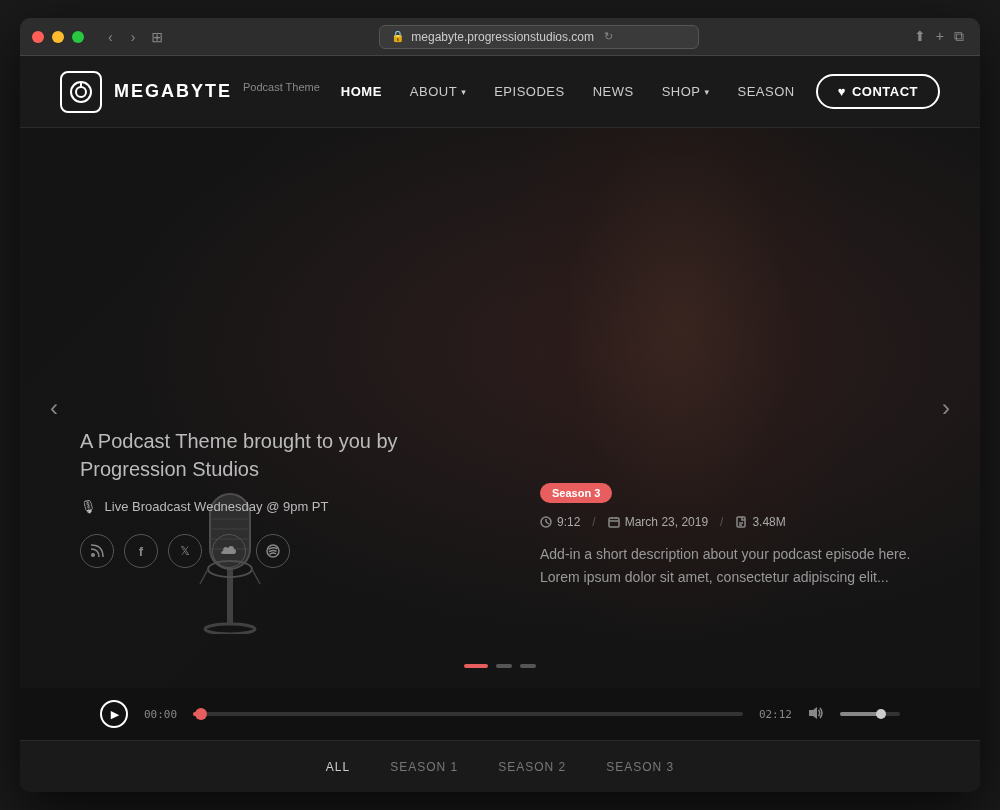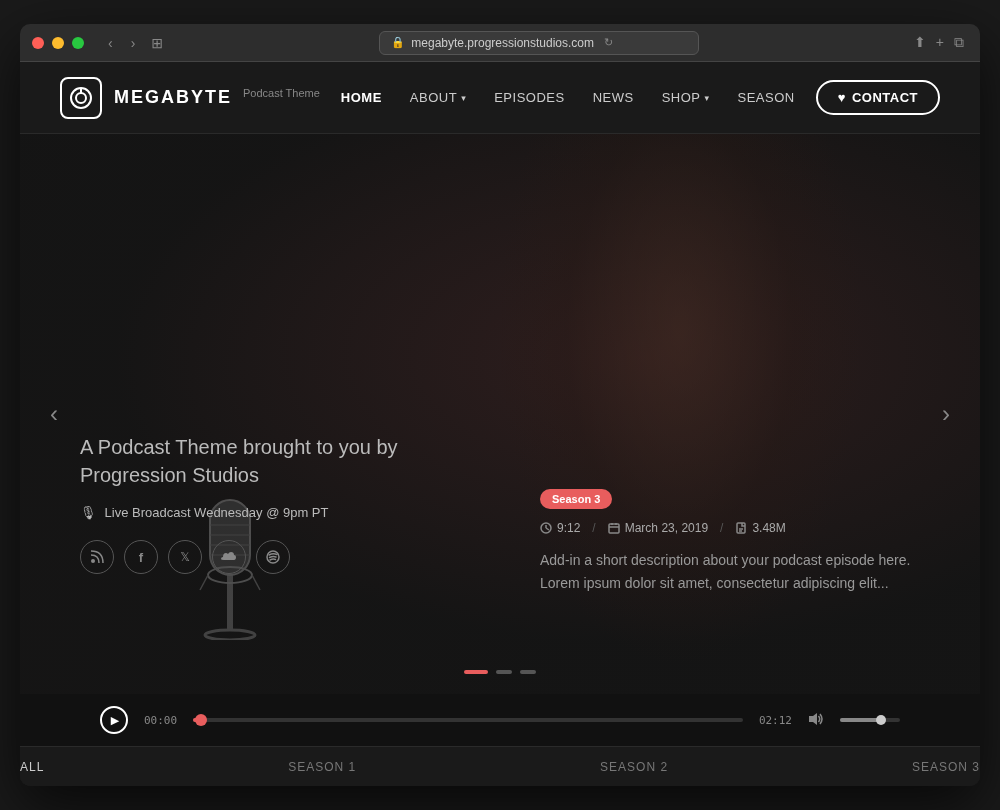--- a/index.html
+++ b/index.html
@@ -413,24 +413,24 @@
       background: #ccc;
       border-radius: 50%;
       position: absolute;
       right: 14px;
       top: -3px;
     }
 
     
     .filter-bar {
       background: #1a1a1a;
-      height: 40px;
-      display: flex;
-      align-items: center;
-      justify-content: space-between;
+      height: 52px;
+      display: flex;
+      align-items: center;
+      justify-content: center;
       gap: 40px;
       border-top: 1px solid #2a2a2a;
     }
 
     .filter-item {
       color: #777;
       font-size: 12px;
       font-weight: 500;
       letter-spacing: 1px;
       cursor: pointer;

